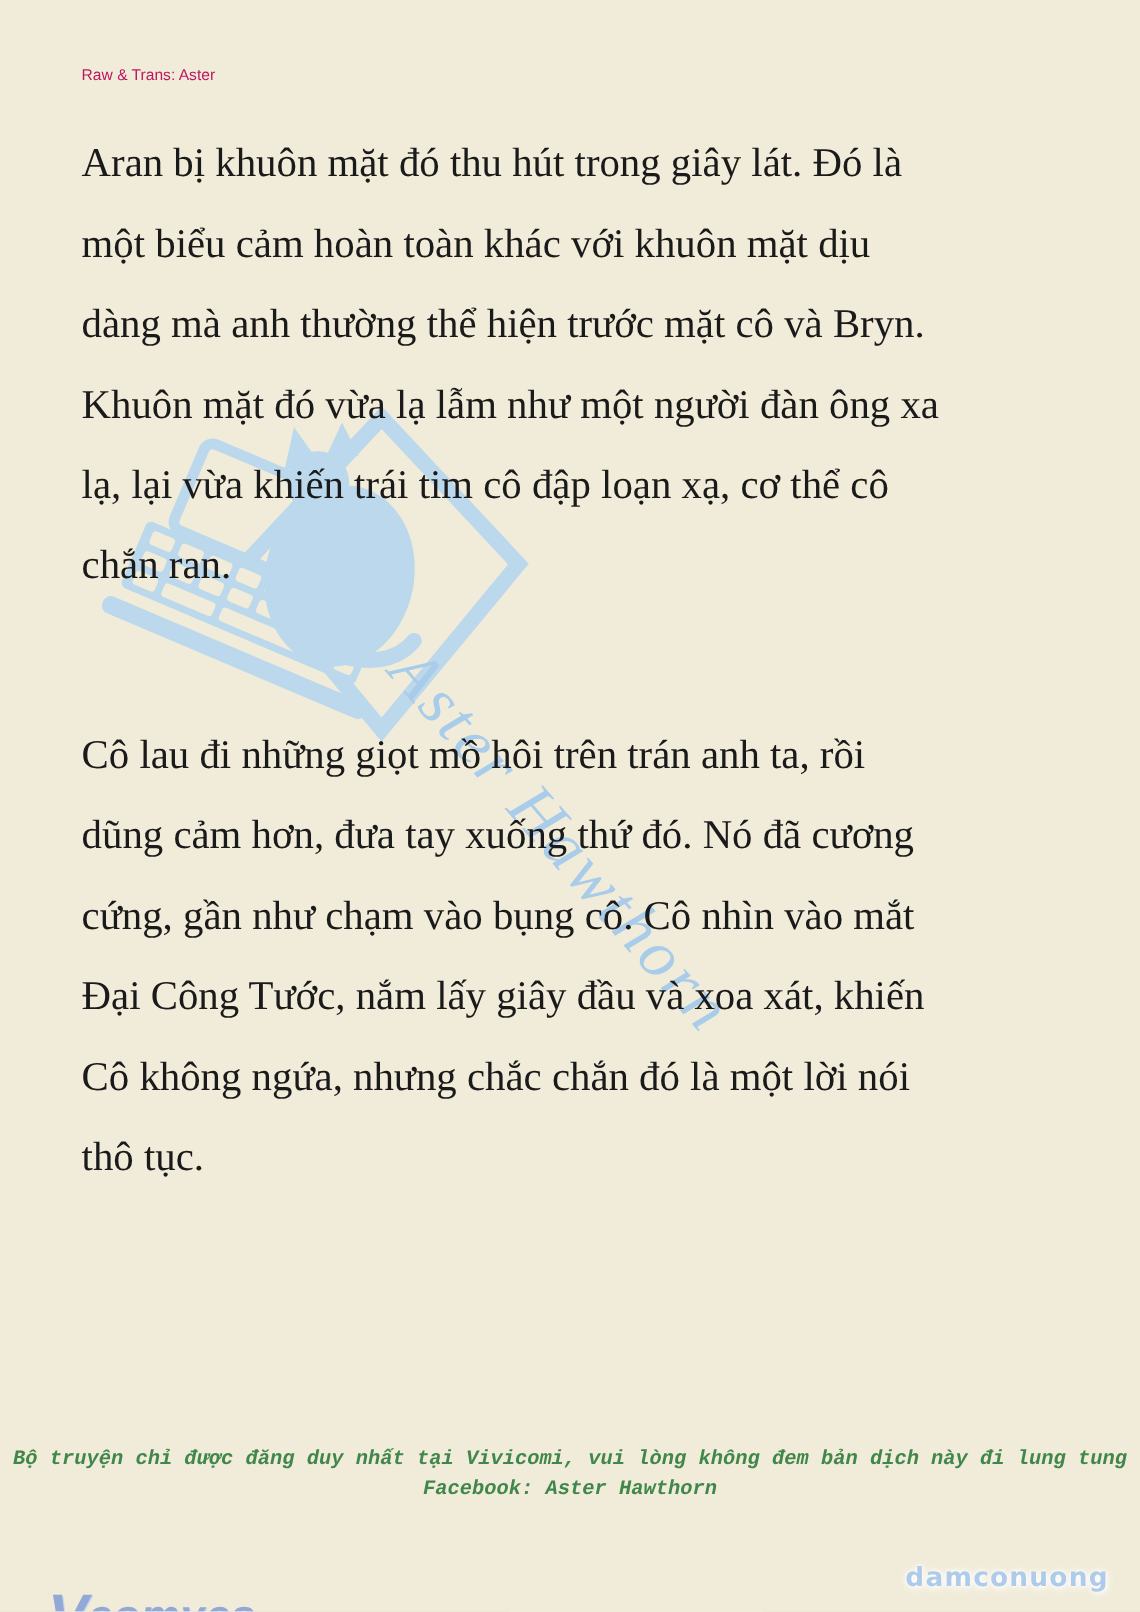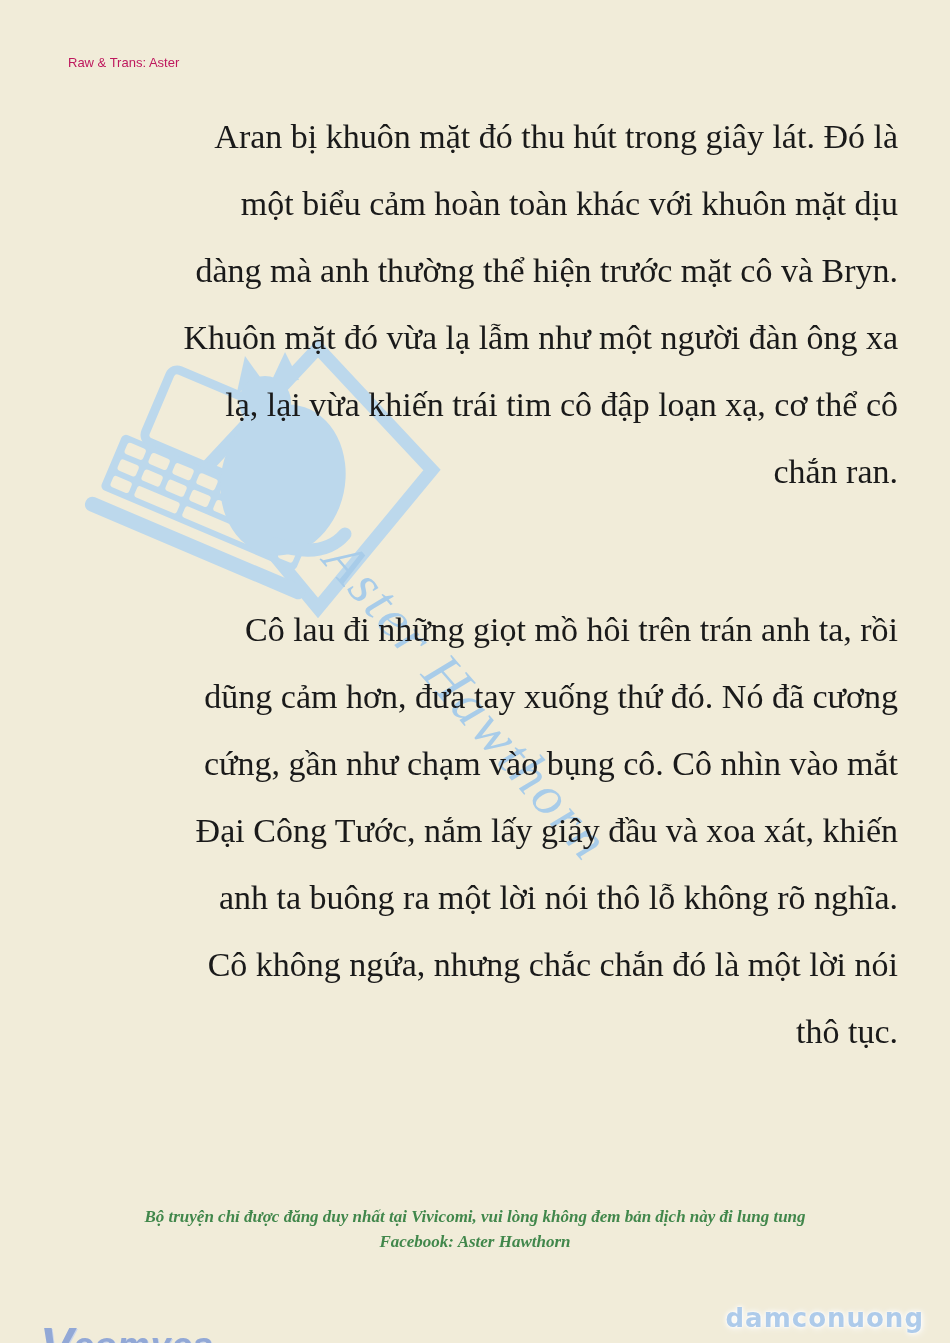--- a/index.html
+++ b/index.html
@@ -48,35 +48,34 @@
 
   
   .para {
     position: absolute;
     left: 68px;
     width: 830px;
     z-index: 2;
     font-size: 34px;
     line-height: 67px;
     color: #1a1a1a;
-    text-align: right;
   }
   .para .line { white-space: nowrap; height: 67px; }
   .para-1 { top: 103px; }
   .para-2 { top: 596px; }
 
   
   .footer-notice {
     position: absolute;
     left: 0;
     top: 1205px;
     width: 100%;
     z-index: 2;
     text-align: center;
-    font-family: Liberation Serif, serif;
+    font-family: Liberation Mono, monospace;
     font-style: italic;
     font-weight: bold;
     font-size: 17px;
     line-height: 24.5px;
     color: #41874b;
   }
 
   
   .logo {
     position: absolute;
@@ -96,21 +95,21 @@
   .logo-swirl { position: absolute; left: 78px; top: 42px; }
 
   
   .site-credit {
     position: absolute;
     right: 26px;
     top: 1303px;
     z-index: 2;
     font-family: "DejaVu Sans", sans-serif;
     font-weight: bold;
-    font-size: 26px;
+    font-size: 22px;
     letter-spacing: 1px;
     color: #aecbea;
     text-shadow: 0 0 2px #ffffff, 0 0 5px #ffffff, 1px 1px 8px rgba(255,255,255,0.95);
   }
 </style>
 </head>
 <body>
 
 <div class="page">
 
@@ -167,21 +166,20 @@
       <div class="line">Khuôn mặt đó vừa lạ lẫm như một người đàn ông xa</div>
       <div class="line">lạ, lại vừa khiến trái tim cô đập loạn xạ, cơ thể cô</div>
       <div class="line">chắn ran.</div>
     </div>
 
   <div class="para para-2">
       <div class="line">Cô lau đi những giọt mồ hôi trên trán anh ta, rồi</div>
       <div class="line">dũng cảm hơn, đưa tay xuống thứ đó. Nó đã cương</div>
       <div class="line">cứng, gần như chạm vào bụng cô. Cô nhìn vào mắt</div>
       <div class="line">Đại Công Tước, nắm lấy giây đầu và xoa xát, khiến</div>
-      <div class="line">anh ta buông ra một lời nói thô lỗ không rõ nghĩa.</div>
       <div class="line">Cô không ngứa, nhưng chắc chắn đó là một lời nói</div>
       <div class="line">thô tục.</div>
     </div>
 
   <div class="footer-notice">
       <div class="line">Bộ truyện chỉ được đăng duy nhất tại Vivicomi, vui lòng không đem bản dịch này đi lung tung</div>
       <div class="line">Facebook: Aster Hawthorn</div>
     </div>
 
   <div class="logo">

